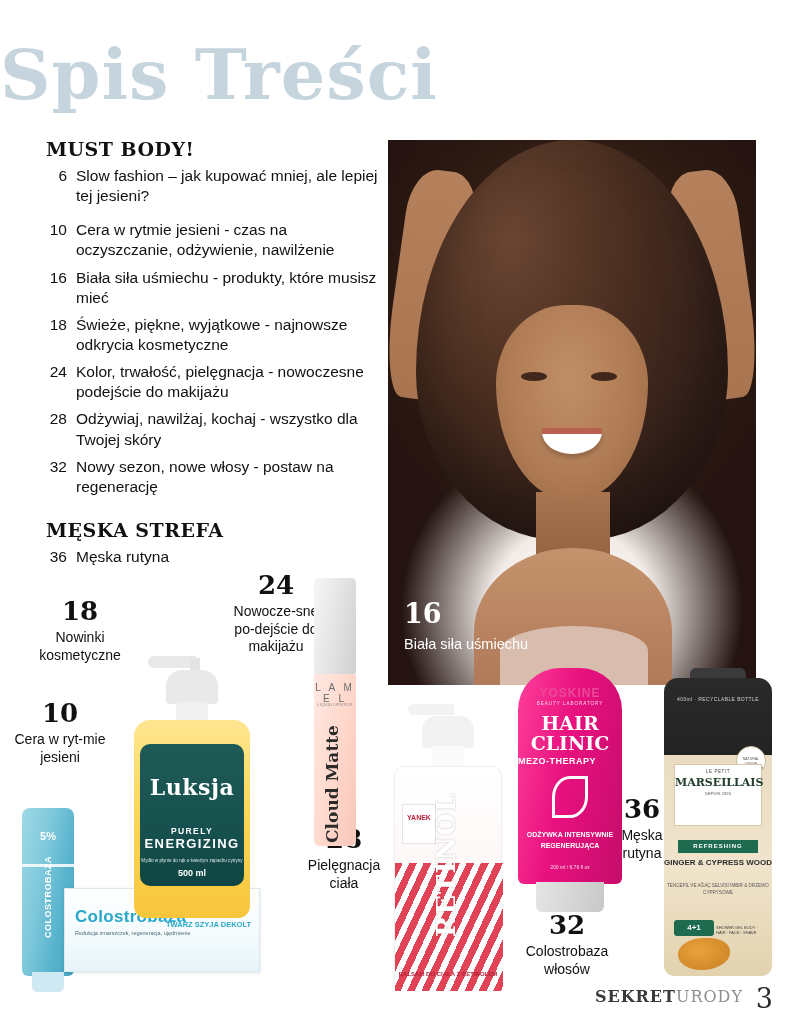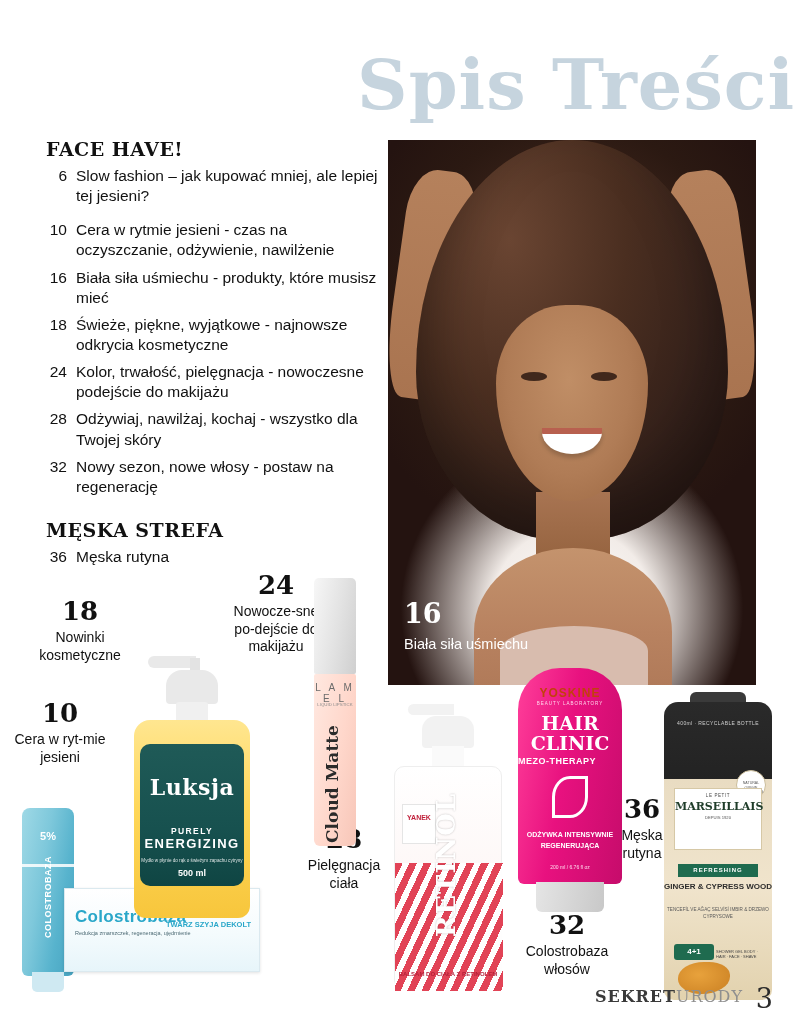--- a/index.html
+++ b/index.html
@@ -12,22 +12,21 @@
     position: relative;
     overflow: hidden;
   }
 
   
   .masthead {
     position: absolute;
     top: 40px;
     left: 0;
     width: 795px;
-    text-align: right;
-    margin-top: 10px;
+    text-align: left;
   }
   .masthead .title {
     font-family: "DejaVu Serif", serif;
     font-weight: bold;
     font-size: 70px;
     letter-spacing: 1px;
     color: #c6d4de;
     line-height: 1;
     display: inline-block;
   }
@@ -345,21 +344,21 @@
     background: linear-gradient(100deg,#ff3f9a 0%, #e8117f 45%, #c60c6b 100%);
     border-radius: 42px 42px 6px 6px;
   }
   .yoskine .cap {
     position: absolute; left: 18px; bottom: 0; width: 68px; height: 30px;
     background: linear-gradient(100deg,#e5e5e5,#c8c8c8);
     border-radius: 0 0 6px 6px;
   }
   .yoskine .brand {
     position: absolute; left: 0; top: 22px; width: 104px; text-align: center;
-    font-size: 12px; font-weight: bold; color: #c2410c; letter-spacing: 1px;
+    font-size: 12px; font-weight: bold; color: #ec4899; letter-spacing: 1px;
   }
   .yoskine .brandsub {
     position: absolute; left: 0; top: 37px; width: 104px; text-align: center;
     font-size: 4.5px; color: #ffd9ec; letter-spacing: 1px;
   }
   .yoskine .t1 {
     position: absolute; left: 0; top: 50px; width: 104px; text-align: center;
     font-family: "DejaVu Serif", serif; font-size: 19px; font-weight: bold; color: #fff; line-height: 1.05;
   }
   .yoskine .t2 {
@@ -374,21 +373,21 @@
     position: absolute; left: 0; top: 166px; width: 104px; text-align: center;
     font-size: 7px; color: #fff; line-height: 1.5; font-weight: bold;
   }
   .yoskine .t4 {
     position: absolute; left: 0; top: 200px; width: 104px; text-align: center;
     font-size: 5px; color: #ffd9ec;
   }
 
   
   .marseille {
-    left: 664px; top: 692px; width: 108px; height: 308px;
+    left: 664px; top: 668px; width: 108px; height: 308px;
   }
   .marseille .body {
     position: absolute; left: 0; top: 10px; width: 108px; height: 298px;
     background: linear-gradient(180deg,#2a2a2a 0%, #232323 26%, #e9dcc2 26%, #f0e4cc 62%, #e2d2ae 100%);
     border-radius: 14px 14px 10px 10px;
   }
   .marseille .cap {
     position: absolute; left: 26px; top: 0; width: 56px; height: 18px;
     background: #3a3a3a; border-radius: 6px 6px 0 0;
   }
@@ -451,21 +450,21 @@
 </head>
 <body>
 
 <div class="masthead">
   <span class="title">Spis Treści</span>
 </div>
 
 <div class="toc">
 
   <div class="toc-section">
-    <h2 class="toc-heading">FACE HAVE!</h2>
+    <h2 class="toc-heading">MUST BODY!</h2>
     <div class="toc-entry">
       <span class="num">6</span>
       <span class="txt">Slow fashion – jak kupować mniej, ale lepiej tej jesieni?</span>
     </div>
   </div>
 
   <div class="toc-section">
     <div class="toc-entry">
       <span class="num">10</span>
       <span class="txt">Cera w rytmie jesieni - czas na oczyszczanie, odżywienie, nawilżenie</span>

